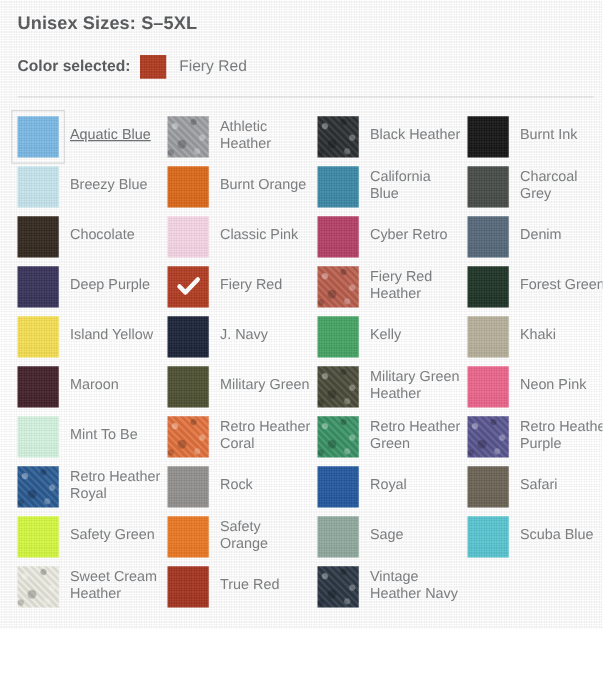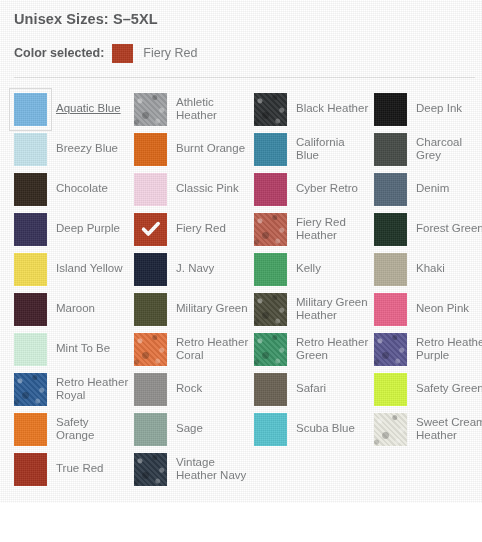--- a/index.html
+++ b/index.html
@@ -170,21 +170,21 @@
       <div class="swatch-cell">
         <span class="swatch-box tex-heather" style="background: rgb(157, 159, 162);"></span>
         <span class="swatch-label">Athletic Heather</span>
       </div>
       <div class="swatch-cell">
         <span class="swatch-box tex-heather" style="background: rgb(46, 50, 52);"></span>
         <span class="swatch-label">Black Heather</span>
       </div>
       <div class="swatch-cell">
         <span class="swatch-box tex-fabric" style="background: rgb(21, 21, 21);"></span>
-        <span class="swatch-label">Deep Ink</span>
+        <span class="swatch-label">Burnt Ink</span>
       </div>
       <div class="swatch-cell">
         <span class="swatch-box tex-fabric" style="background: rgb(196, 227, 235);"></span>
         <span class="swatch-label">Breezy Blue</span>
       </div>
       <div class="swatch-cell">
         <span class="swatch-box tex-fabric" style="background: rgb(218, 103, 24);"></span>
         <span class="swatch-label">Burnt Orange</span>
       </div>
       <div class="swatch-cell">
@@ -283,20 +283,24 @@
       </div>
       <div class="swatch-cell">
         <span class="swatch-box tex-heather" style="background: rgb(45, 93, 148);"></span>
         <span class="swatch-label">Retro Heather Royal</span>
       </div>
       <div class="swatch-cell">
         <span class="swatch-box tex-fabric" style="background: rgb(144, 143, 141);"></span>
         <span class="swatch-label">Rock</span>
       </div>
       <div class="swatch-cell">
+        <span class="swatch-box tex-fabric" style="background: rgb(35, 87, 156);"></span>
+        <span class="swatch-label">Royal</span>
+      </div>
+      <div class="swatch-cell">
         <span class="swatch-box tex-fabric" style="background: rgb(106, 98, 84);"></span>
         <span class="swatch-label">Safari</span>
       </div>
       <div class="swatch-cell">
         <span class="swatch-box tex-fabric" style="background: rgb(210, 246, 63);"></span>
         <span class="swatch-label">Safety Green</span>
       </div>
       <div class="swatch-cell">
         <span class="swatch-box tex-fabric" style="background: rgb(232, 119, 34);"></span>
         <span class="swatch-label">Safety Orange</span>

